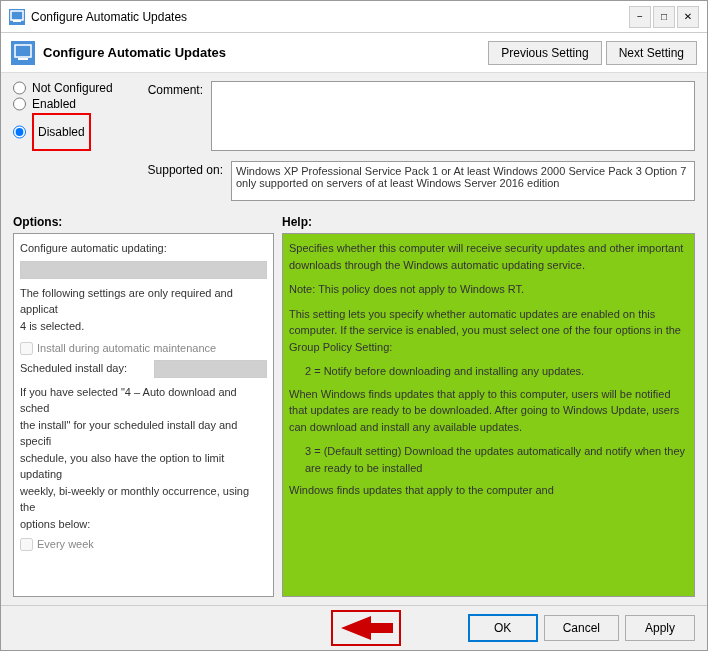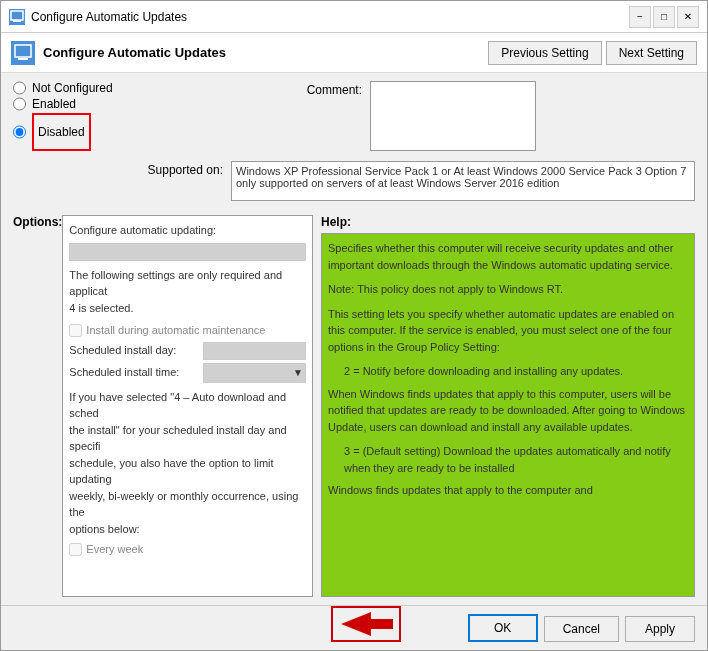--- a/index.html
+++ b/index.html
@@ -199,22 +199,23 @@
       overflow: hidden;
     }
 
     .panel-label {
       font-size: 12px;
       font-weight: 600;
       margin-bottom: 4px;
     }
 
     .options-panel {
-      width: 300px;
-      display: flex;
+      width: 261px;
+      display: flex;
+      flex-direction: column;
     }
 
     .options-box {
       flex: 1;
       border: 1px solid #999;
       background: white;
       padding: 6px;
       overflow: auto;
       font-size: 11px;
       line-height: 1.5;
@@ -272,21 +273,21 @@
       margin: 3px 0;
     }
 
     .options-dropdown-row label {
       font-size: 11px;
       min-width: 130px;
     }
 
     .bottom-bar {
       display: flex;
-      align-items: flex-end;
+      align-items: center;
       justify-content: flex-end;
       padding: 8px 12px;
       border-top: 1px solid #ccc;
       background: #f0f0f0;
       gap: 6px;
       position: relative;
     }
 
     .action-btn {
       padding: 5px 18px;
@@ -368,21 +369,21 @@
           <label class="radio-label" for="r2">Enabled</label>
         </div>
         <div class="radio-row">
           <input type="radio" name="config" id="r3" checked="" style="">
           <span class="radio-disabled">
             <label class="radio-label" for="r3">Disabled</label>
           </span>
         </div>
       </div>
 
-      <div style="flex:1; display:flex; flex-direction:column; gap:4px;align-items:center;">
+      <div style="flex:1; display:flex; flex-direction:column; gap:4px;">
         <div class="comment-section">
           <span class="comment-label">Comment:</span>
           <textarea class="comment-box" style=""></textarea>
         </div>
         <div class="supported-section">
           <span class="supported-label">Supported on:</span>
           <div class="supported-box">
             <span>Windows XP Professional Service Pack 1 or At least Windows 2000 Service Pack 3
 Option 7 only supported on servers of at least Windows Server 2016 edition</span>
           </div>
@@ -399,26 +400,20 @@
           <div style="background:#d0d0d0; height:18px; margin-bottom:6px; border:1px solid #ccc;"></div>
           <div class="options-text" style="margin-bottom:6px; font-size:11px;">The following settings are only required and applicat<br>4 is selected.</div>
           <div class="options-checkbox-row">
             <input type="checkbox" disabled="" style="">
             <span style="color:#888; font-size:11px;">Install during automatic maintenance</span>
           </div>
           <div class="options-field-row">
             <label style="font-size:11px; min-width:130px;">Scheduled install day:</label>
             <div style="flex:1; height:18px; background:#d0d0d0; border:1px solid #ccc;"></div>
           </div>
-          <div class="options-dropdown-row">
-            <label style="font-size:11px; min-width:130px;">Scheduled install time:</label>
-            <div style="flex:1; height:20px; background:#d0d0d0; border:1px solid #ccc; display:flex; align-items:center; justify-content:flex-end; padding-right:2px;">
-              <span style="font-size:10px;">▼</span>
-            </div>
-          </div>
           <div class="options-text" style="margin-top:6px; font-size:11px;">If you have selected "4 – Auto download and sched<br>the install" for your scheduled install day and specifi<br>schedule, you also have the option to limit updating<br>weekly, bi-weekly or monthly occurrence, using the<br>options below:</div>
           <div class="options-checkbox-row" style="margin-top:4px;">
             <input type="checkbox" disabled="" style="">
             <span style="color:#888; font-size:11px;">Every week</span>
           </div>
         </div>
       </div>
 
       <div class="help-panel">
         <div class="panel-label">Help:</div>

